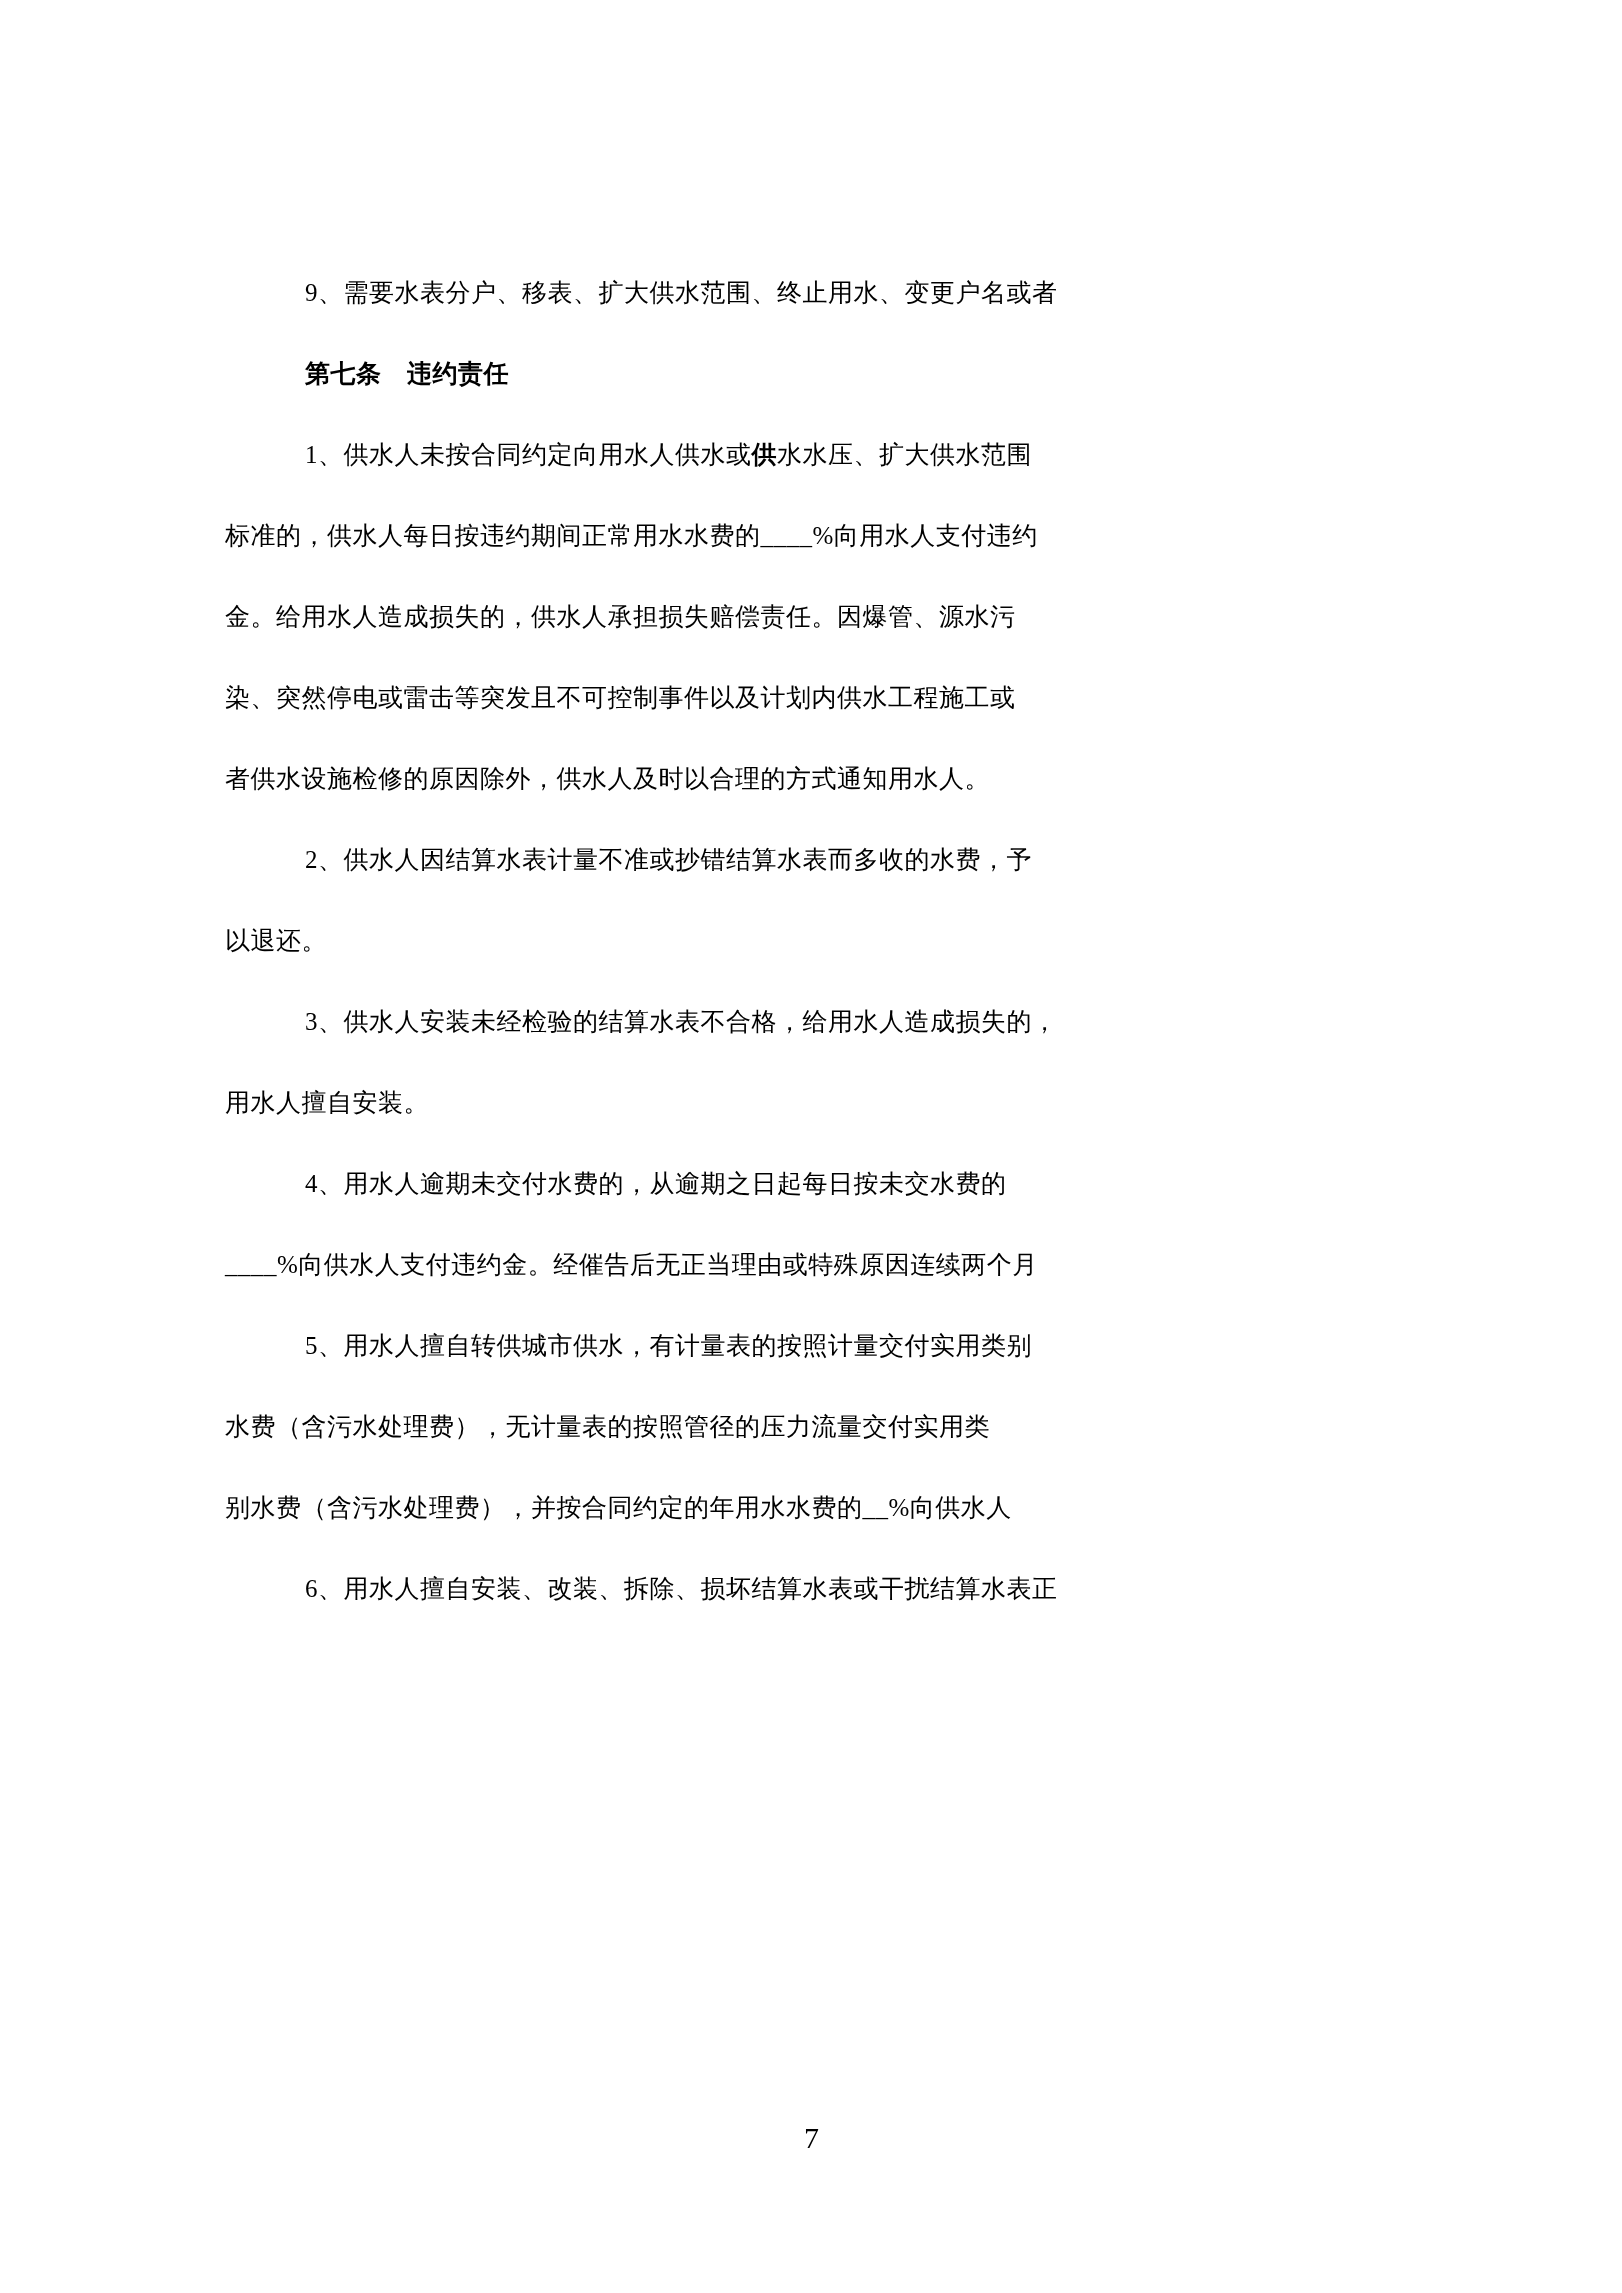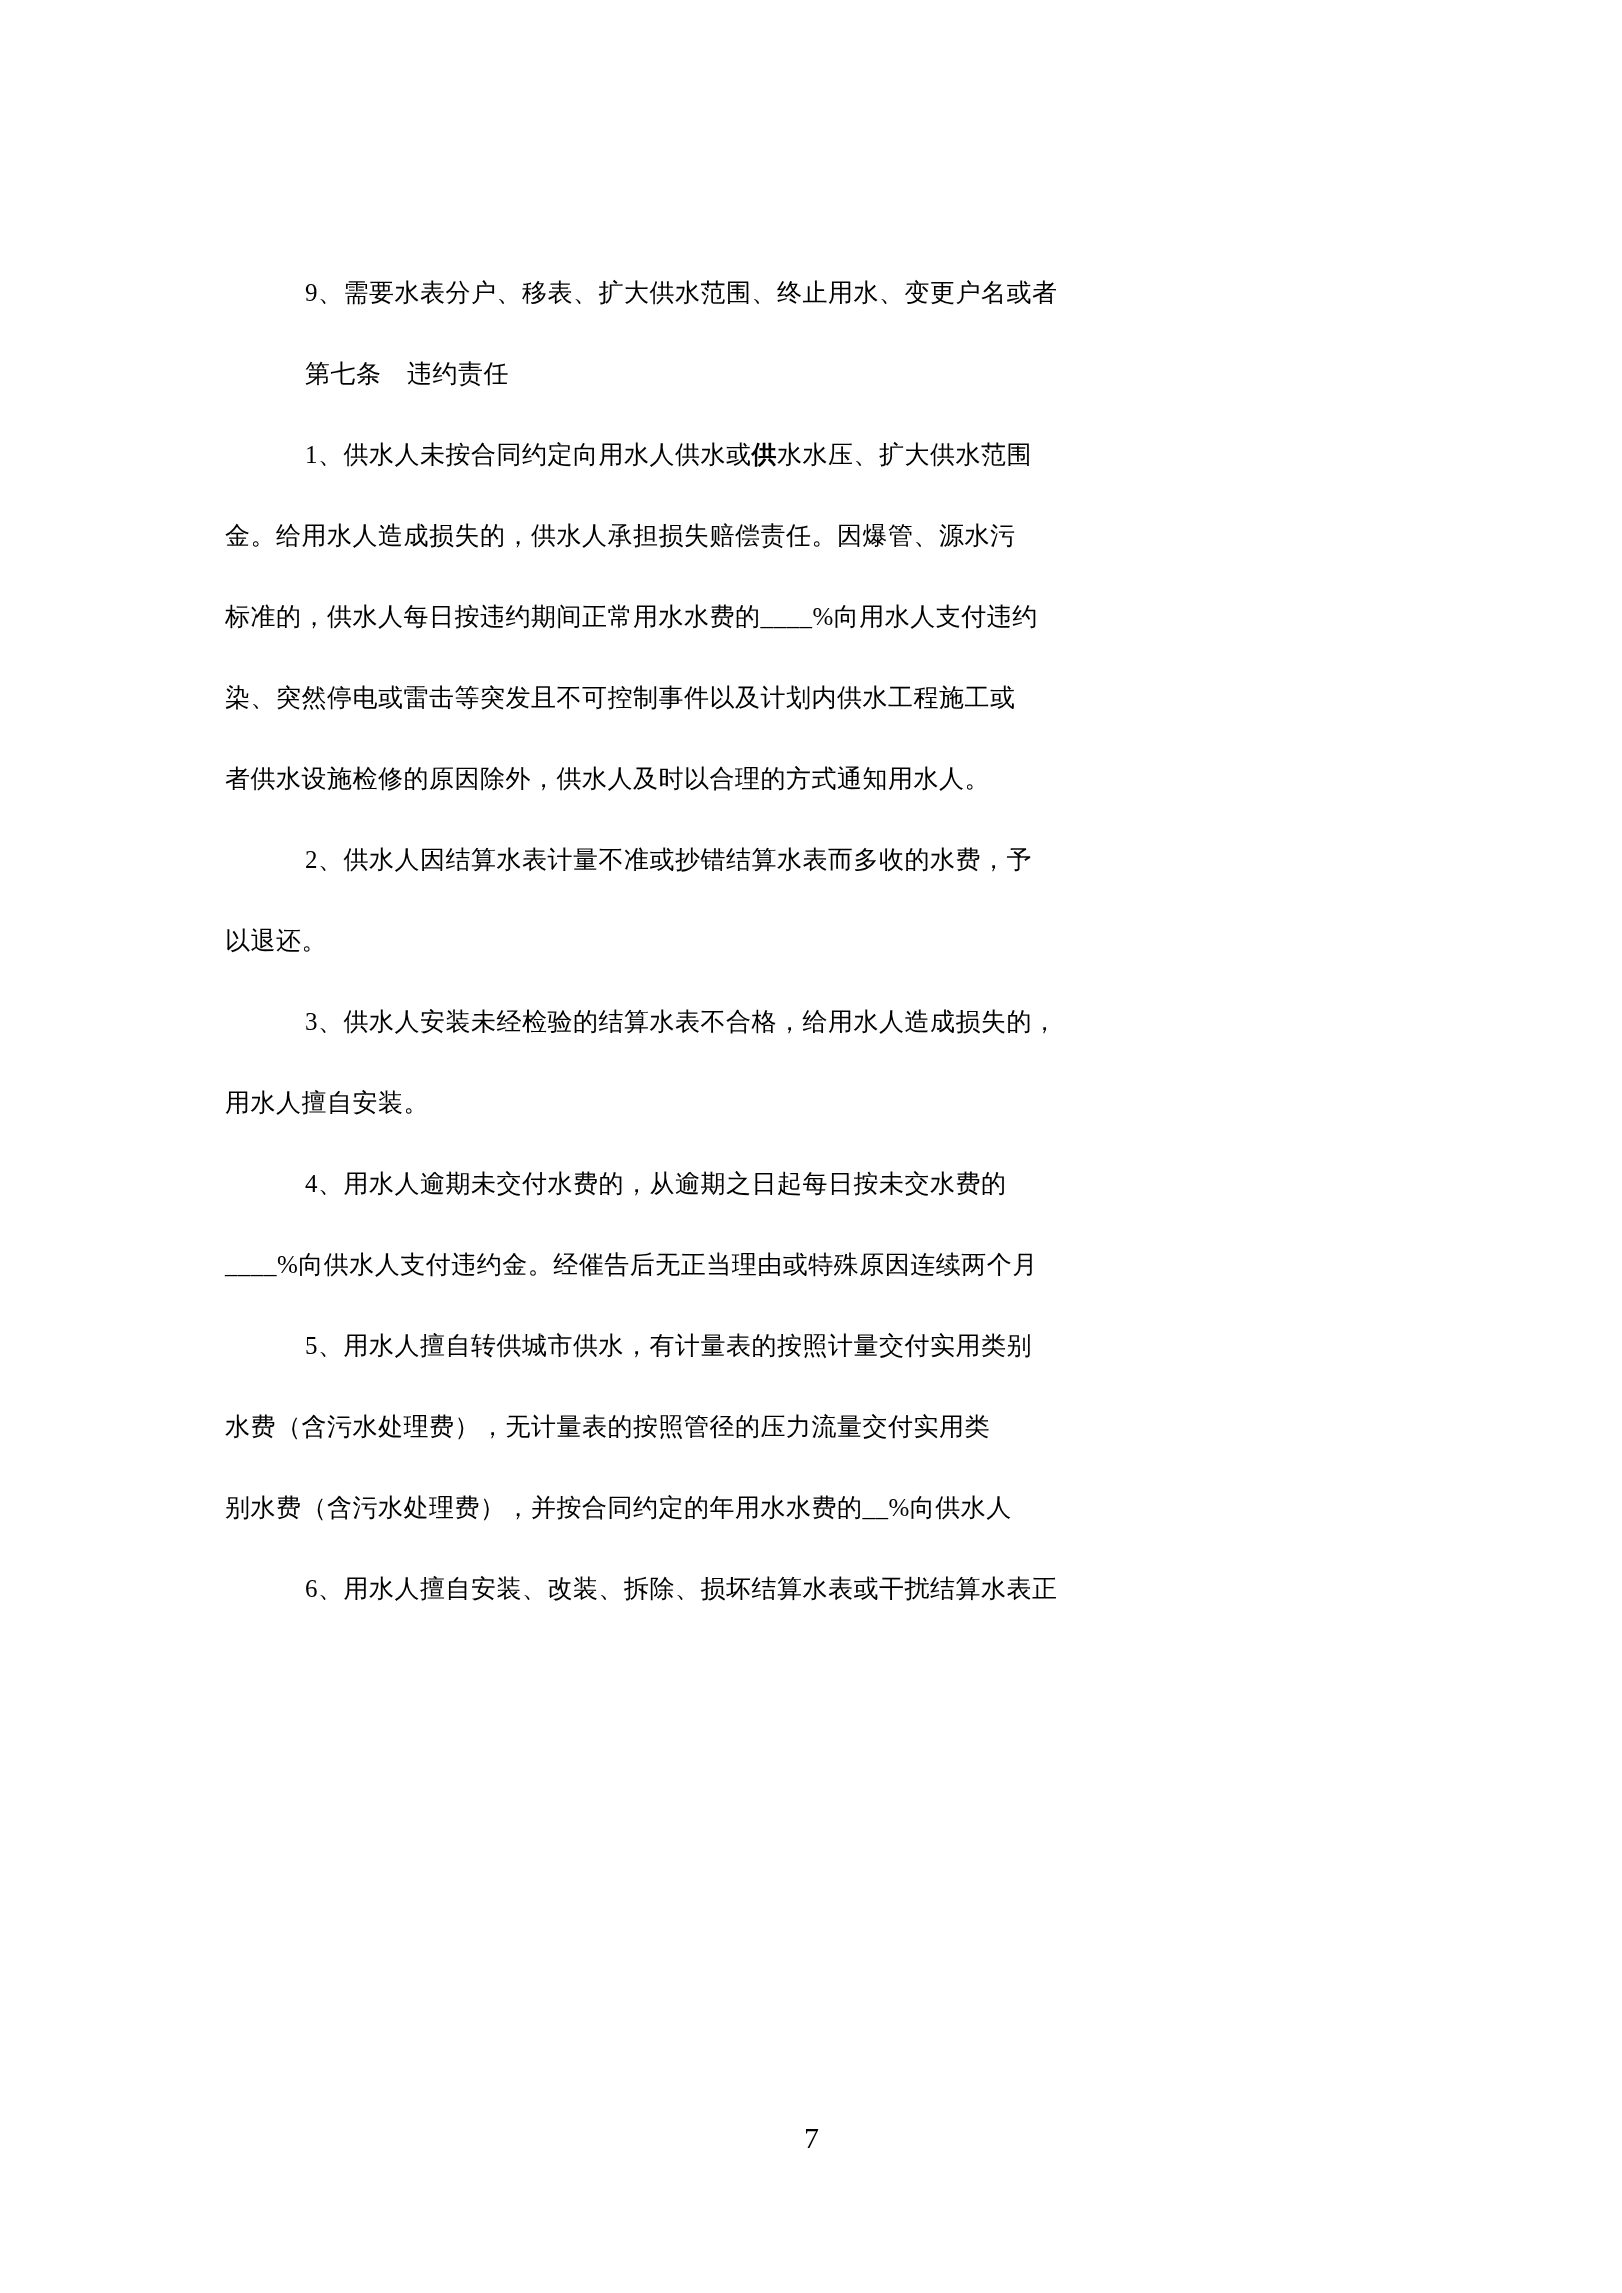--- a/index.html
+++ b/index.html
@@ -25,21 +25,21 @@
     height: 81px;
     line-height: 81px;
     font-size: 25px;
     white-space: nowrap;
     letter-spacing: 0.5px;
   }
   .line.indent {
     padding-left: 80px;
   }
   .line.heading {
-    font-weight: normal;
+    font-weight: bold;
   }
   .bold-run {
     font-weight: bold;
   }
   .page-number {
     position: absolute;
     top: 2120px;
     left: 0;
     width: 100%;
     text-align: center;
@@ -49,22 +49,22 @@
 </style>
 </head>
 <body>
 
 <div class="doc-body">
   <div class="line indent">9、需要水表分户、移表、扩大供水范围、终止用水、变更户名或者</div>
   <div class="line indent heading">第七条　违约责任</div>
   <div class="line indent">
     <span>1、供水人未按合同约定向用水人供水或</span><span class="bold-run">供</span><span>水水压、扩大供水范围</span>
   </div>
+  <div class="line">标准的，供水人每日按违约期间正常用水水费的____%向用水人支付违约</div>
   <div class="line">金。给用水人造成损失的，供水人承担损失赔偿责任。因爆管、源水污</div>
-  <div class="line">标准的，供水人每日按违约期间正常用水水费的____%向用水人支付违约</div>
   <div class="line">染、突然停电或雷击等突发且不可控制事件以及计划内供水工程施工或</div>
   <div class="line">者供水设施检修的原因除外，供水人及时以合理的方式通知用水人。</div>
   <div class="line indent">2、供水人因结算水表计量不准或抄错结算水表而多收的水费，予</div>
   <div class="line">以退还。</div>
   <div class="line indent">3、供水人安装未经检验的结算水表不合格，给用水人造成损失的，</div>
   <div class="line">用水人擅自安装。</div>
   <div class="line indent">4、用水人逾期未交付水费的，从逾期之日起每日按未交水费的</div>
   <div class="line">____%向供水人支付违约金。经催告后无正当理由或特殊原因连续两个月</div>
   <div class="line indent">5、用水人擅自转供城市供水，有计量表的按照计量交付实用类别</div>
   <div class="line">水费（含污水处理费），无计量表的按照管径的压力流量交付实用类</div>

